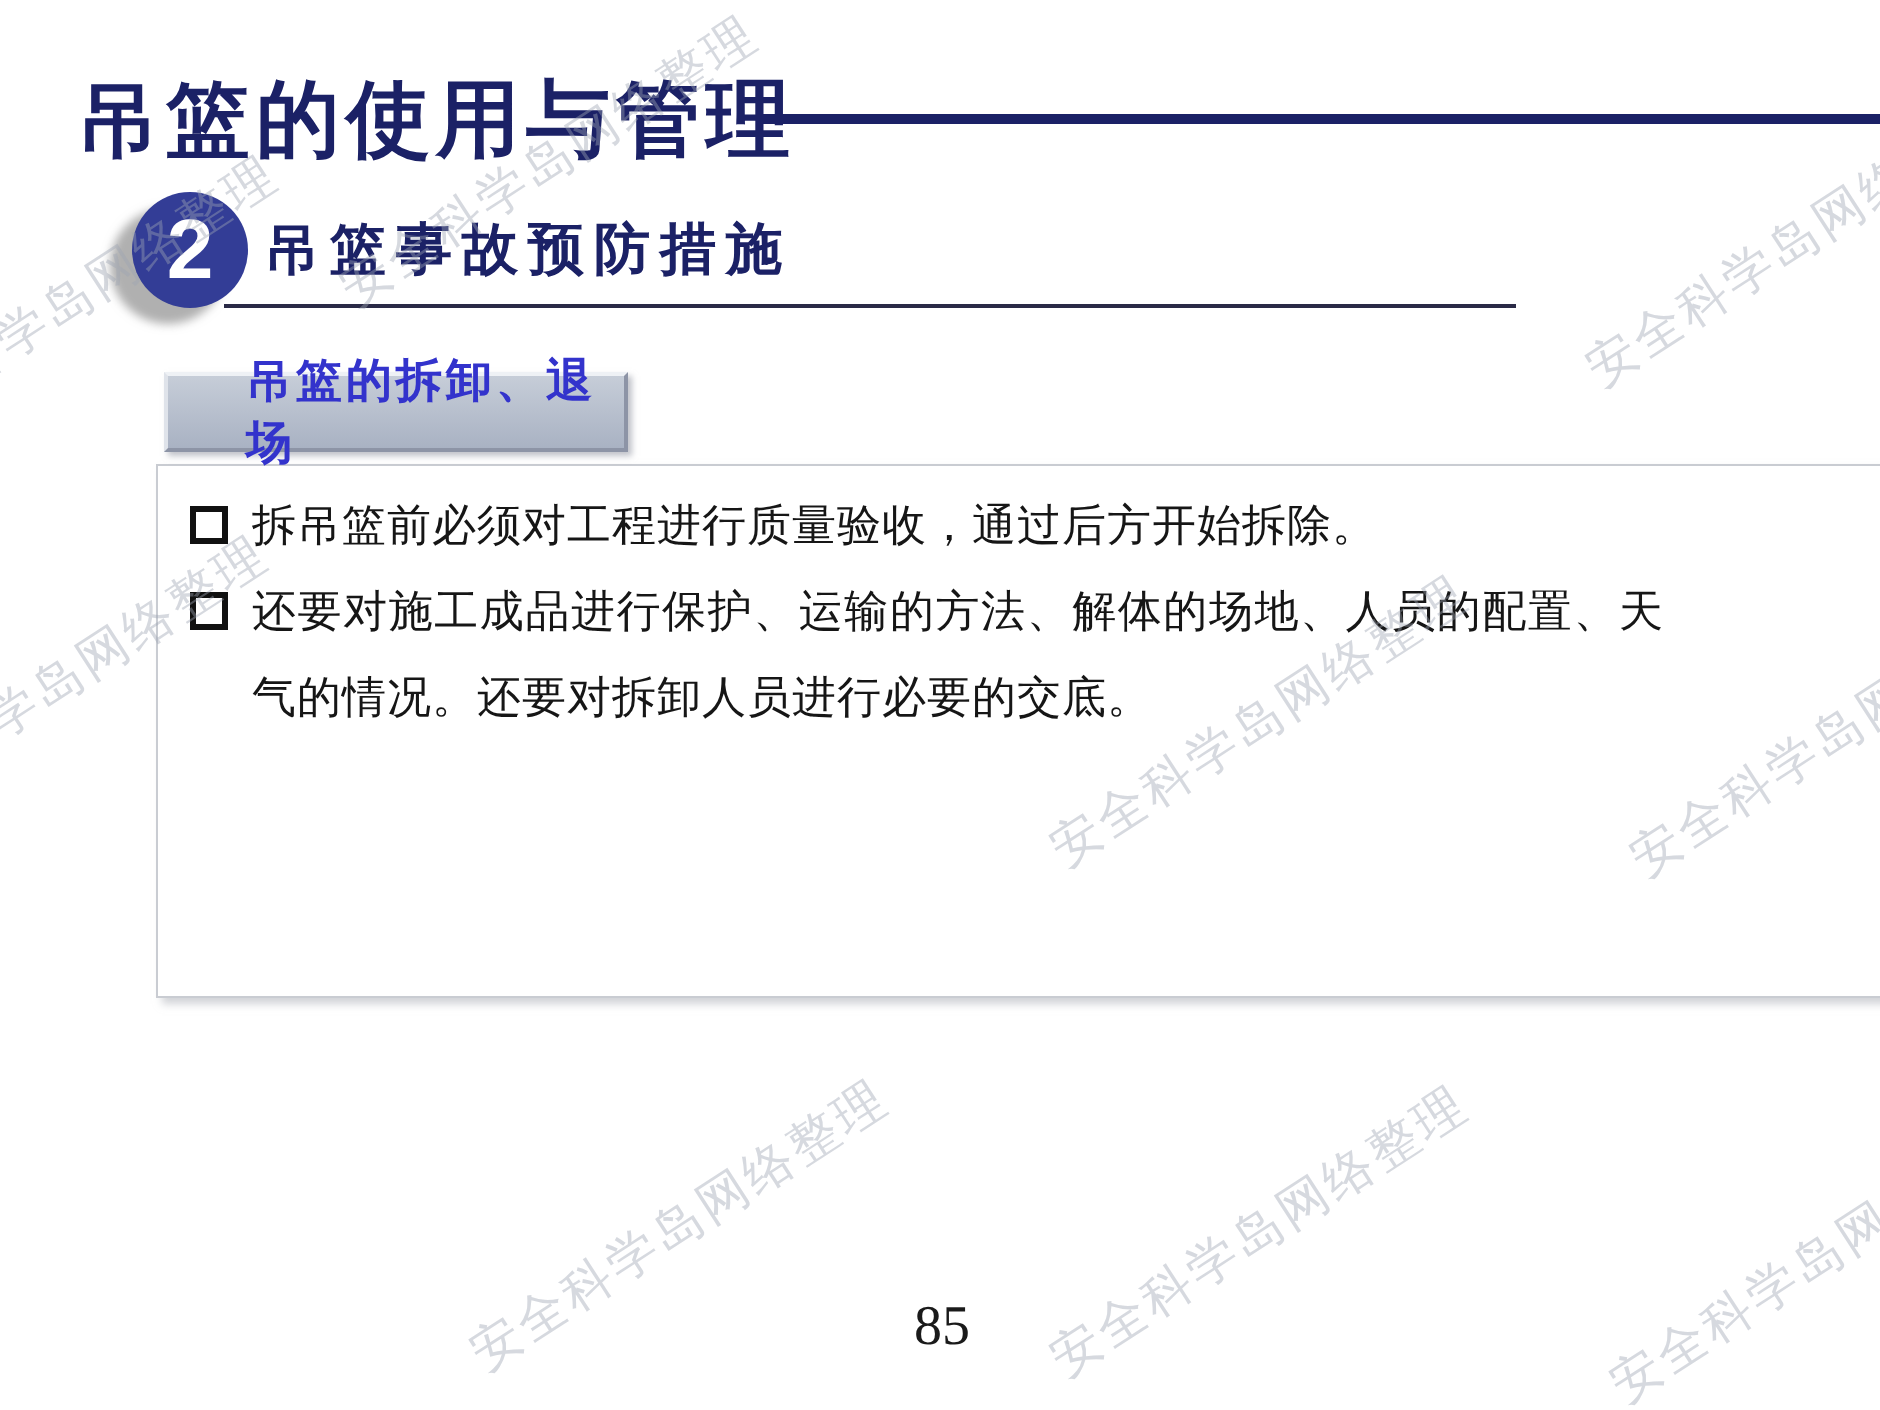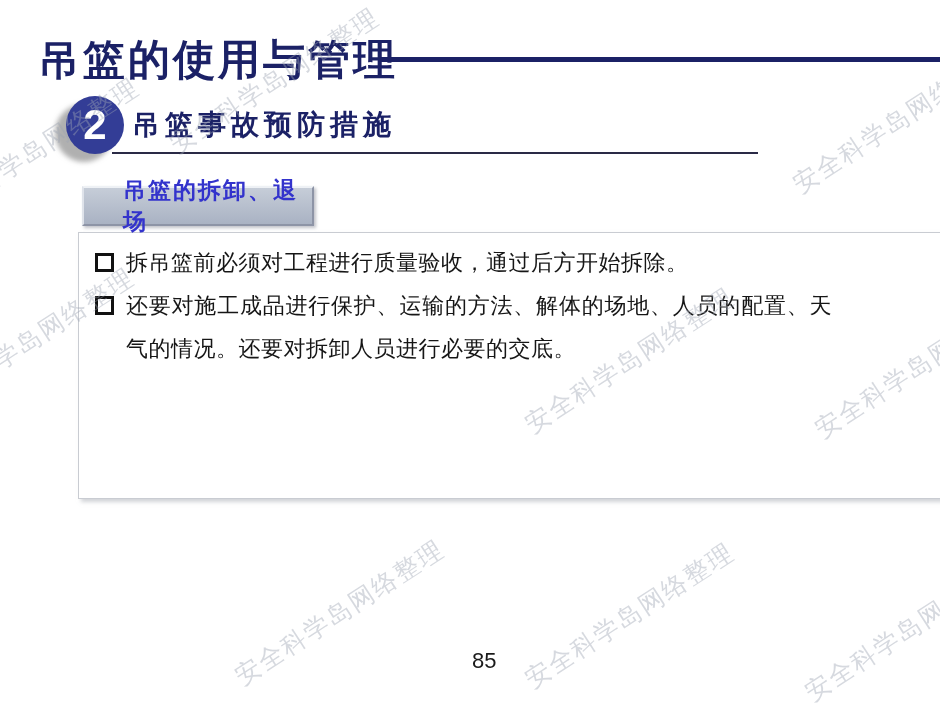--- a/index.html
+++ b/index.html
@@ -84,22 +84,22 @@
   }
   .bullet-text {
     margin:0; width:706px; font-size:22px; line-height:43px; color:#161616;
     letter-spacing:0.5px; font-family:"Liberation Serif", serif;
     text-align:justify;
   }
   .hl { color:#c00000; }
 
   
   .page-number {
-    position:absolute; left:472px; top:648px; z-index:2;
-    font-size:22px; color:#1a1a1a; font-family:Liberation Sans, sans-serif;
+    position:absolute; left:457px; top:648px; z-index:2;
+    font-size:28px; color:#1a1a1a; font-family:Liberation Serif, serif;
   }
 </style>
 </head>
 <body>
 
 <div class="slide">
 
   <div class="wm wm1">安全科学岛网络整理</div>
   <div class="wm wm2">安全科学岛网络整理</div>
   <div class="wm wm3">安全科学岛网络整理</div>

